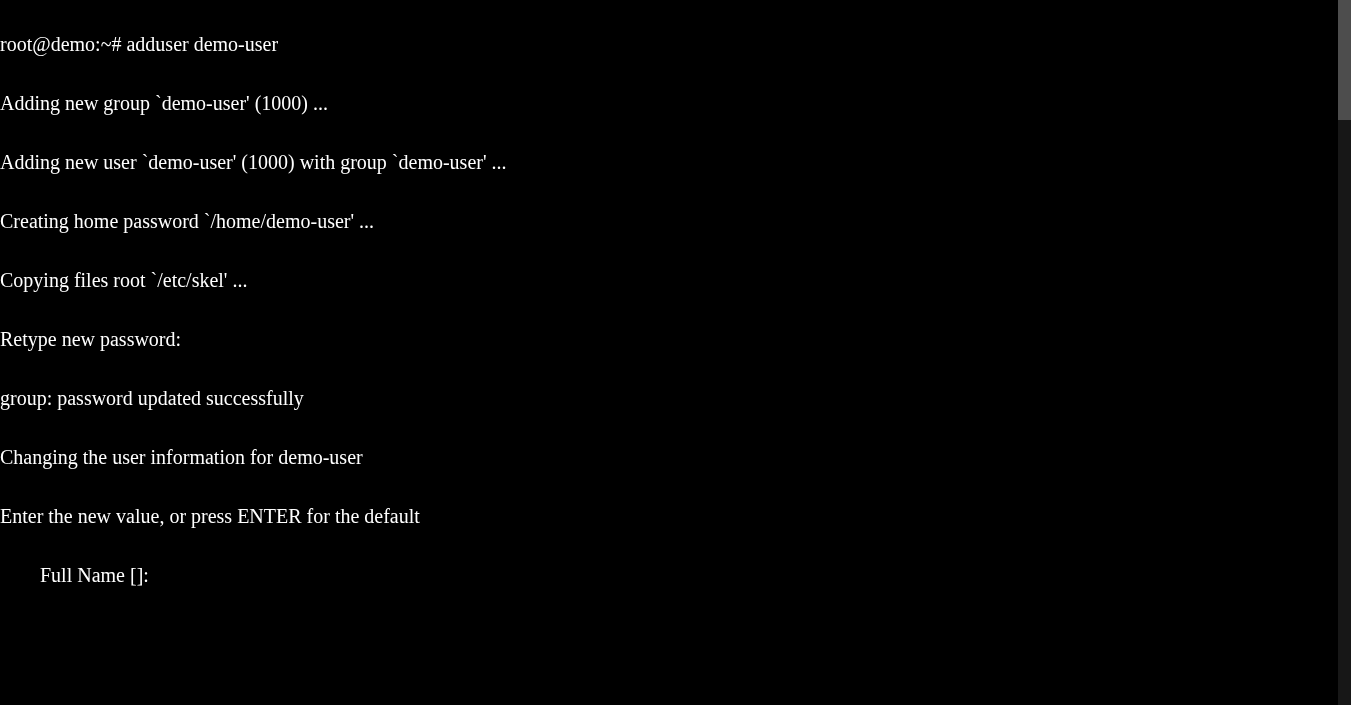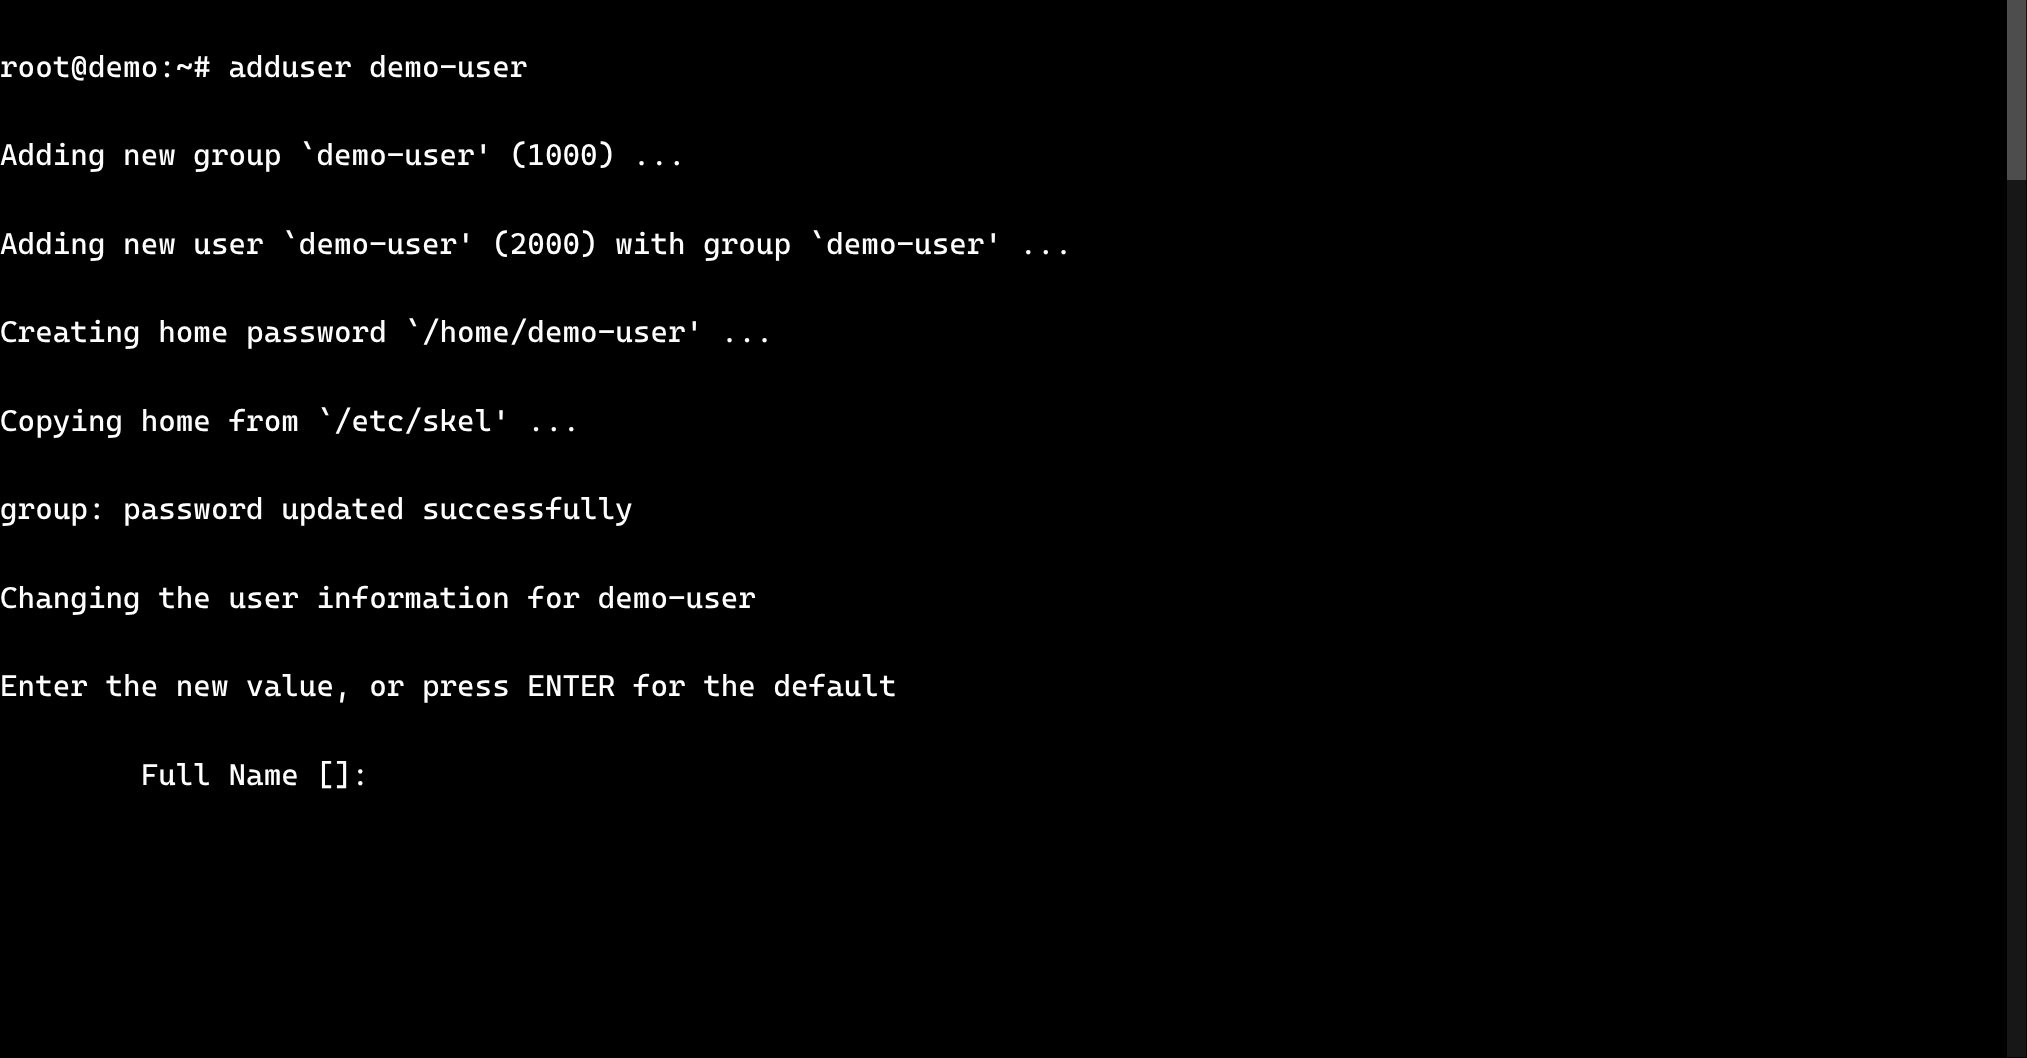--- a/index.html
+++ b/index.html
@@ -18,20 +18,21 @@
     font-size: 20px;
     line-height: 29.5px;
     color: #ffffff;
     white-space: pre;
     padding: 0;
     margin: 0;
     letter-spacing: 0px;
   }
   .line {
     display: block;
+    font-family: Liberation Serif, serif;
   }
   .scrollbar {
     position: absolute;
     right: 0;
     top: 0;
     width: 13px;
     height: 705px;
     background: #171717;
   }
   .scrollbar-thumb {
@@ -42,23 +43,24 @@
     height: 120px;
     background: #4d4d4d;
   }
 </style>
 </head>
 <body>
 
 <div class="terminal">
 <span class="line"><span><span>root</span><span>@</span><span>demo</span><span>:</span><span>~</span><span># </span></span><span>adduser demo-user</span></span>
 <span class="line">Adding new group `demo-user' (1000) ...</span>
-<span class="line">Adding new user `demo-user' (2000) with group `demo-user' ...</span>
+<span class="line">Adding new user `demo-user' (1000) with group `demo-user' ...</span>
 <span class="line">Creating home password `/home/demo-user' ...</span>
-<span class="line">Copying home from `/etc/skel' ...</span>
+<span class="line">Copying files root `/etc/skel' ...</span>
+<span class="line">Retype new password:</span>
 <span class="line">group: password updated successfully</span>
 <span class="line">Changing the user information for demo-user</span>
 <span class="line">Enter the new value, or press ENTER for the default</span>
 <span class="line">        Full Name []:</span>
 
 
 
 
 
 

